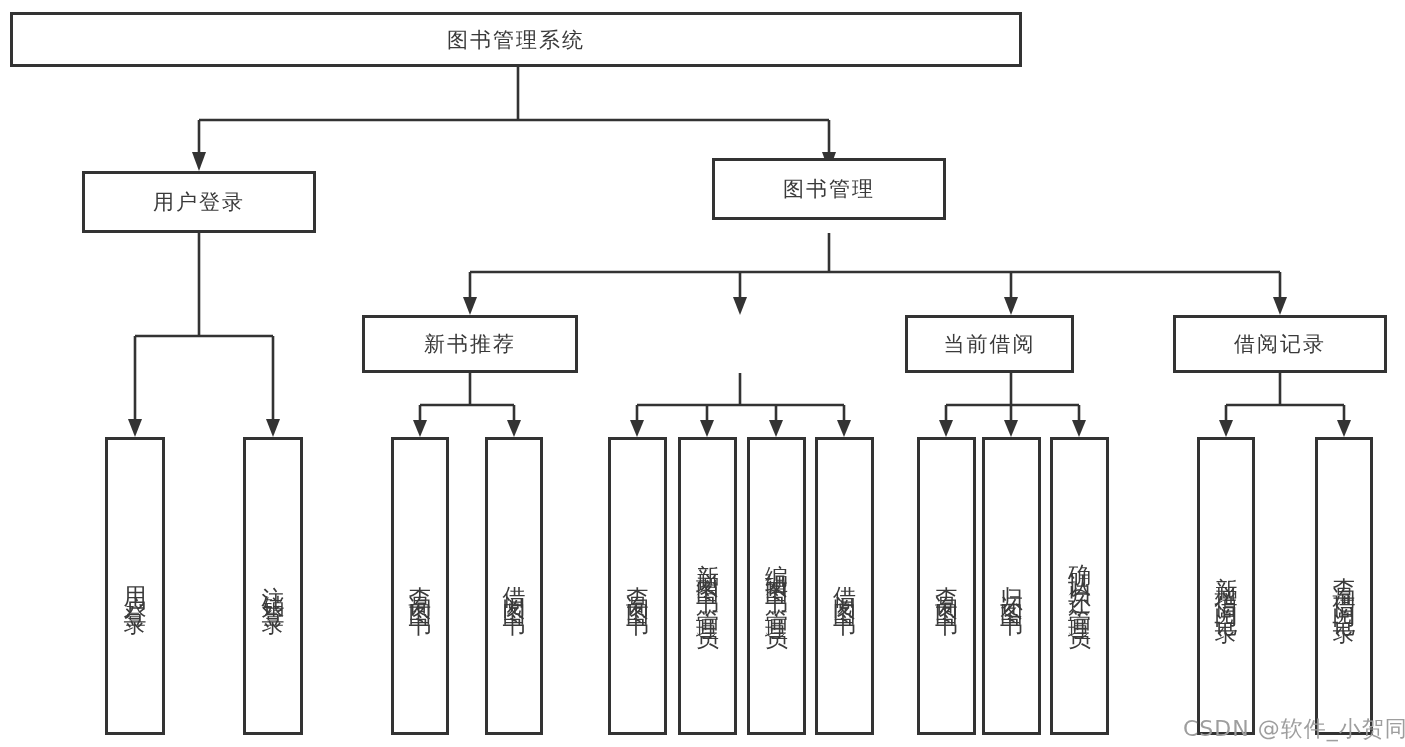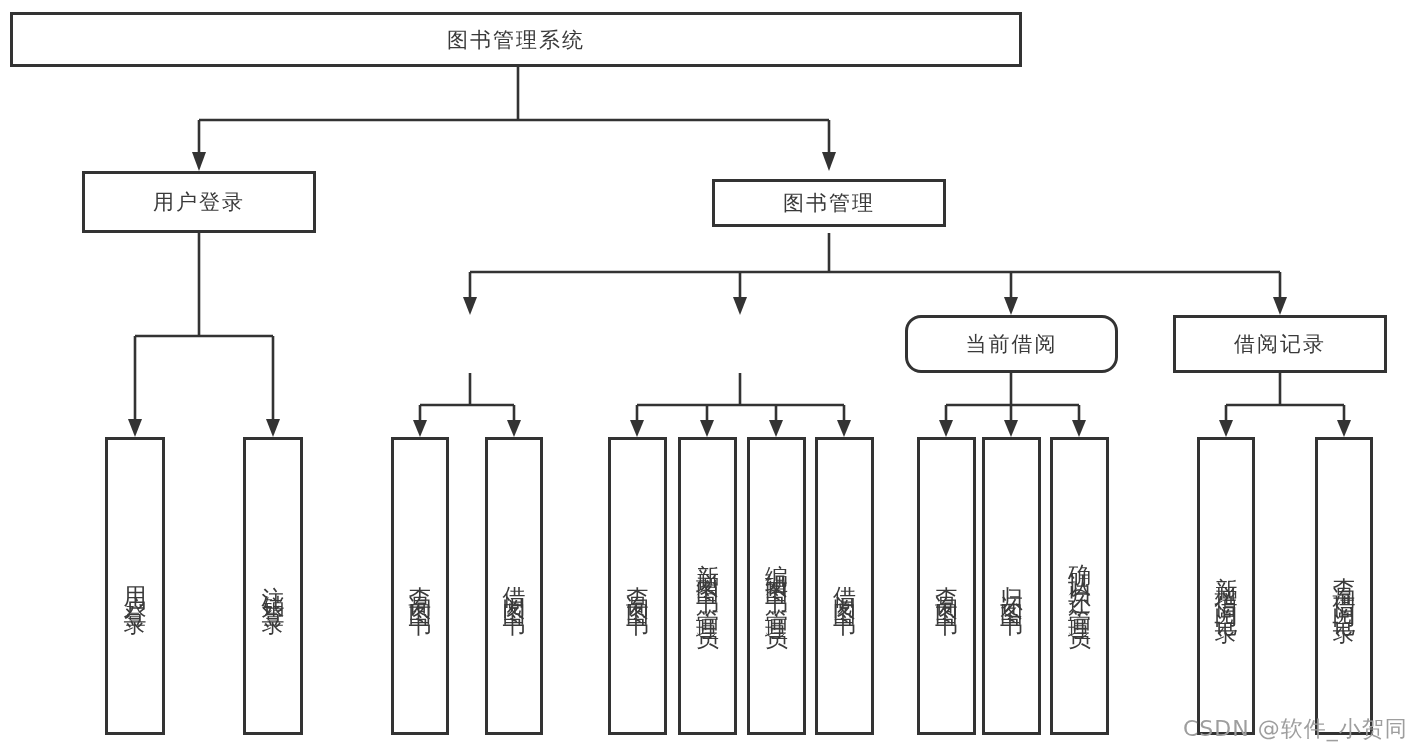--- a/index.html
+++ b/index.html
@@ -144,25 +144,28 @@
     </g>
   </svg>
 
   <div class="box" style="left:10px; top:12px; width:1012px; height:55px;">
     <span class="h-label">图书管理系统</span>
   </div>
 
   <div class="box" style="left:82px; top:171px; width:234px; height:62px;">
     <span class="h-label">用户登录</span>
   </div>
-  <div class="box" style="left:712px; top:179px; width:234px; height:48px;">
+  <div class="box" style="left:712px; top:158px; width:234px; height:62px;">
     <span class="h-label">图书管理</span>
   </div>
 
-  <div class="box" style="left:905px; top:315px; width:213px; height:58px;border-radius:16px;">
+  <div class="box" style="left:362px; top:315px; width:216px; height:58px;">
+    <span class="h-label">新书推荐</span>
+  </div>
+  <div class="box" style="left:905px; top:315px; width:169px; height:58px;">
     <span class="h-label">当前借阅</span>
   </div>
   <div class="box" style="left:1173px; top:315px; width:214px; height:58px;">
     <span class="h-label">借阅记录</span>
   </div>
 
   <div class="box leaf" style="left:105px; top:437px; width:60px; height:298px;">
     <span class="v-label">用户登录</span>
   </div>
   <div class="box leaf" style="left:243px; top:437px; width:60px; height:298px;">

